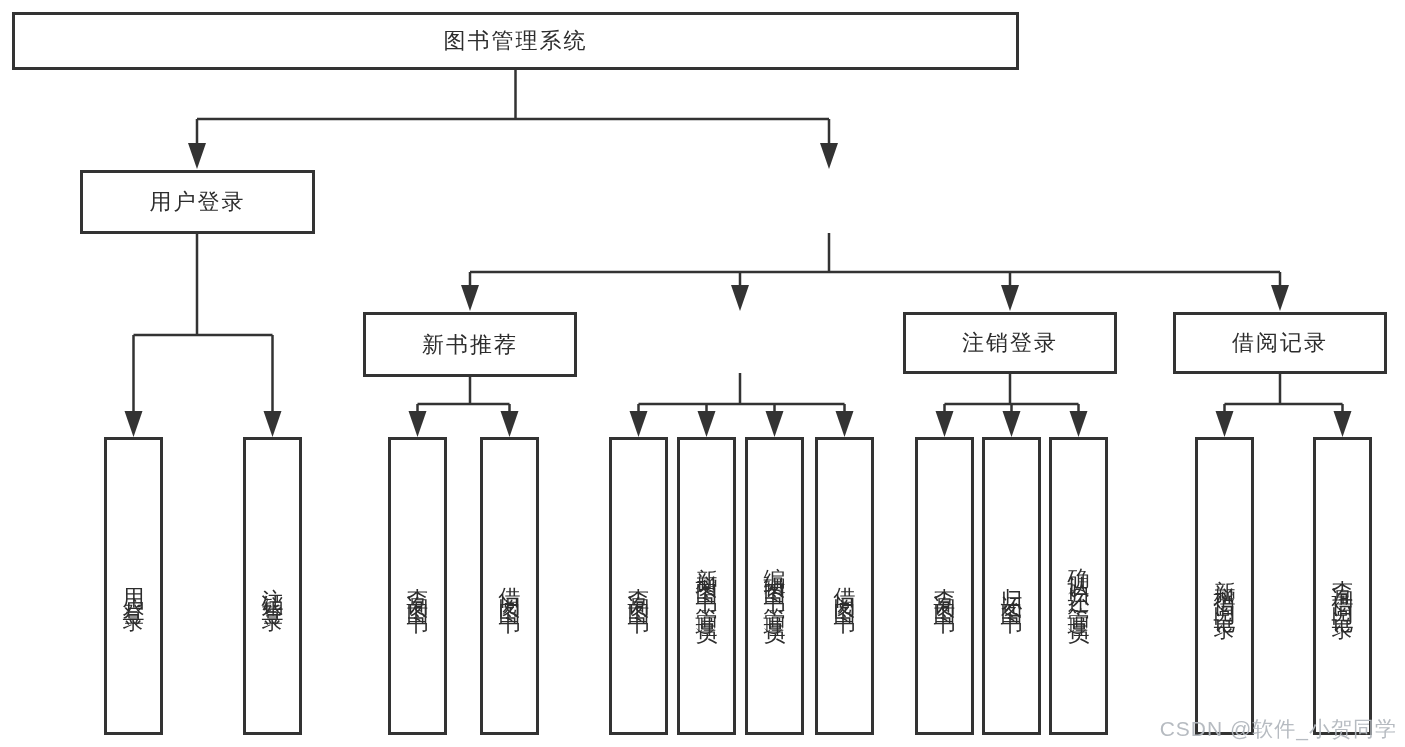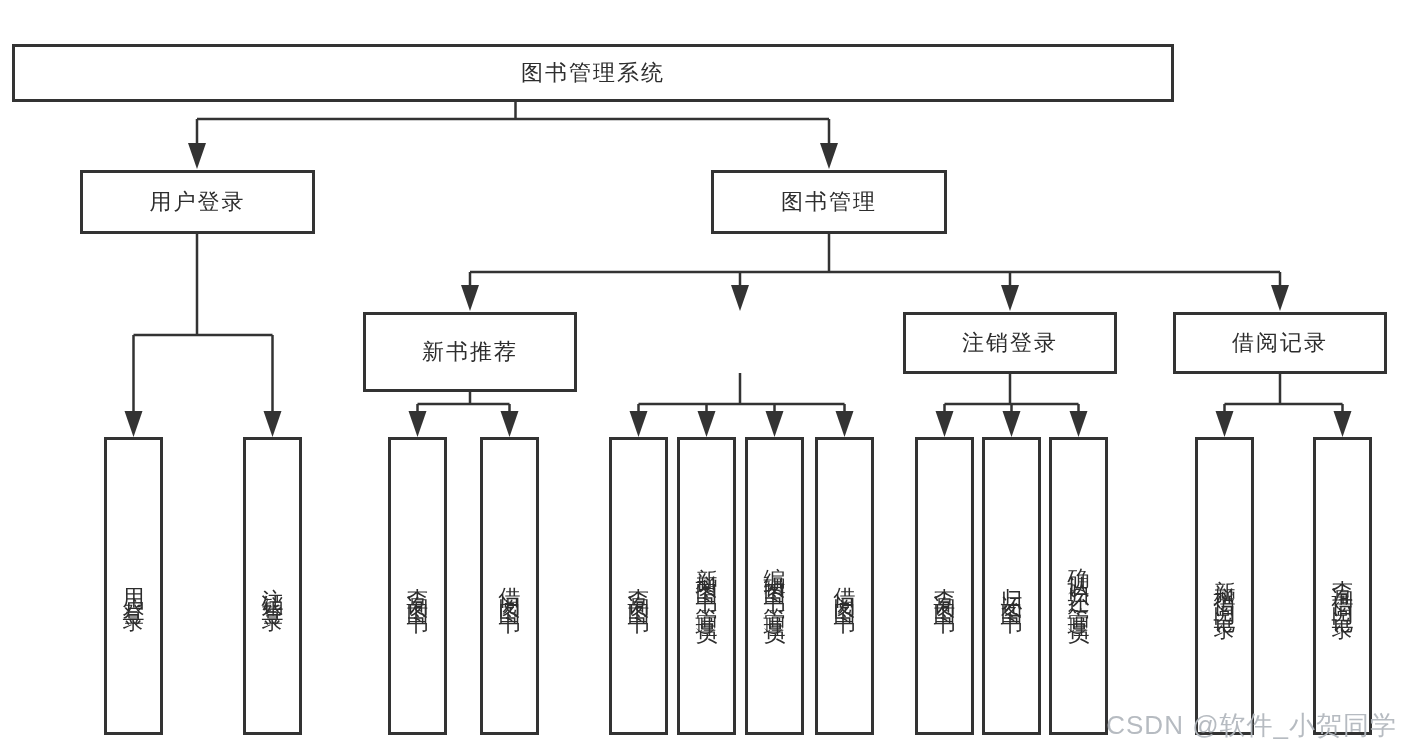--- a/index.html
+++ b/index.html
@@ -16,21 +16,21 @@
   .leaf{
     position:absolute;box-sizing:border-box;border:3px solid #333333;background:#ffffff;
     display:flex;align-items:center;justify-content:center;z-index:2;
   }
   .leaf span{
     display:block;writing-mode:vertical-rl;line-height:1;
     font-size:22px;letter-spacing:8px;color:#2d2d2d;white-space:nowrap;
   }
   .watermark{
     position:absolute;right:8px;bottom:4px;z-index:3;
-    font-size:26px;color:#b3b8be;letter-spacing:1px;opacity:.95;margin-top:11px;
+    font-size:21px;color:#b3b8be;letter-spacing:1px;opacity:.95;margin-top:11px;
   }
 </style>
 </head>
 <body>
 
 <div class="stage">
 
   <svg width="1405" height="747" viewBox="0 0 1405 747" aria-hidden="true">
     <g stroke="#333333" stroke-width="2.5" fill="none">
 
@@ -64,26 +64,25 @@
       <polygon points="765.5,411 783.5,411 774.5,437"></polygon>
       <polygon points="835.5,411 853.5,411 844.5,437"></polygon>
       <polygon points="935.5,411 953.5,411 944.5,437"></polygon>
       <polygon points="1002.5,411 1020.5,411 1011.5,437"></polygon>
       <polygon points="1069.5,411 1087.5,411 1078.5,437"></polygon>
       <polygon points="1215.5,411 1233.5,411 1224.5,437"></polygon>
       <polygon points="1333.5,411 1351.5,411 1342.5,437"></polygon>
     </g>
   </svg>
 
-  <div class="node" style="left:12px;top:12px;width:1162px;height:58px;margin-top:32px;">图书管理系统</div>
+  <div class="node" style="left:12px;top:12px;width:1007px;height:58px;">图书管理系统</div>
 
   <div class="node" style="left:80px;top:170px;width:235px;height:64px;">用户登录</div>
-  <div class="node" style="left:711px;top:170px;width:236px;height:64px;">图书管理</div>
 
-  <div class="node" style="left:363px;top:312px;width:214px;height:80px;">新书推荐</div>
+  <div class="node" style="left:363px;top:312px;width:214px;height:65px;">新书推荐</div>
   <div class="node" style="left:903px;top:312px;width:214px;height:62px;">注销登录</div>
   <div class="node" style="left:1173px;top:312px;width:214px;height:62px;">借阅记录</div>
 
   <div class="leaf" style="left:104px;top:437px;width:59px;height:298px;">
     <span>用户登录</span>
   </div>
   <div class="leaf" style="left:243px;top:437px;width:59px;height:298px;">
     <span>注销登录</span>
   </div>
 

